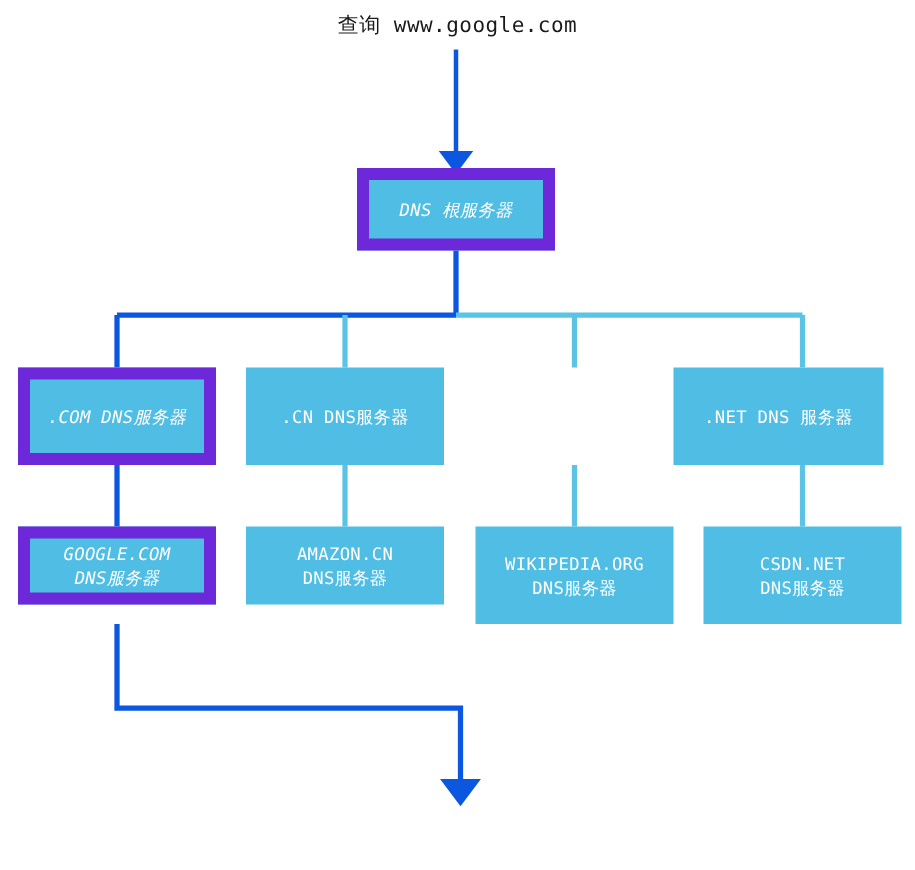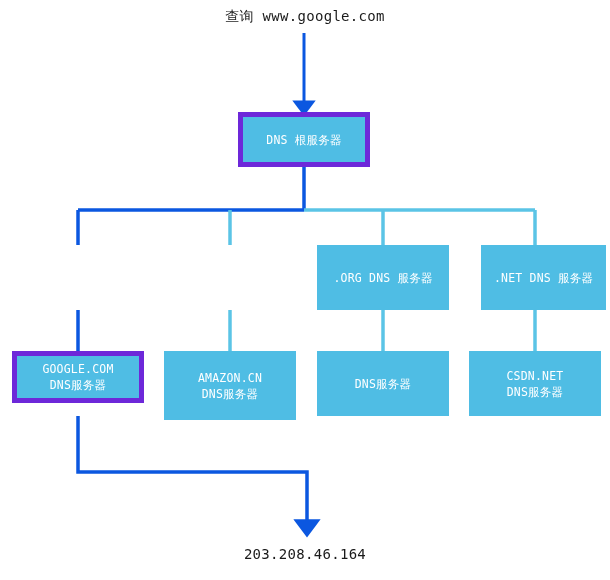--- a/index.html
+++ b/index.html
@@ -37,21 +37,22 @@
     align-items: center;
     justify-content: center;
     text-align: center;
     font-family: "DejaVu Sans Mono", "Liberation Mono", monospace;
     font-size: 11.5px;
     line-height: 16px;
     letter-spacing: 0.2px;
     z-index: 5;
   }
   .node.hl {
-    border: 5px solid #6d28d9;
+    border: 8px solid #6d28d9;
+    font-style: italic;
   }
   .node .l2 { display: block; }
   .caption {
     position: absolute;
     color: #1a1a1a;
     font-family: "DejaVu Sans Mono", "Liberation Mono", monospace;
     font-size: 14px;
     letter-spacing: 0.3px;
     white-space: nowrap;
     z-index: 6;
@@ -91,38 +92,41 @@
 
     <path d="M78,416 L78,472 L307,472 L307,527" stroke="#0B57E0" stroke-width="3.5" fill="none" marker-end="url(#arrow-blue)"></path>
   </svg>
 
   <div class="caption" id="query-label">查询 www.google.com</div>
 
   <div class="node hl" style="left:238px; top:112px; width:132px; height:55px;">
     <span>DNS 根服务器</span>
   </div>
 
-  <div class="node" style="left:317px; top:245px; width:132px; height:65px;">
-    <span>.ORG DNS 服务器</span>
+  <div class="node hl" style="left:12px; top:245px; width:132px; height:65px;">
+    <span>.COM DNS服务器</span>
   </div>
-  <div class="node" style="left:481px; top:245px; width:125px; height:65px;">
+  <div class="node" style="left:164px; top:245px; width:132px; height:65px;">
+    <span>.CN DNS服务器</span>
+  </div>
+  <div class="node" style="left:449px; top:245px; width:140px; height:65px;">
     <span>.NET DNS 服务器</span>
   </div>
 
   <div class="node hl" style="left:12px; top:351px; width:132px; height:52px;">
     <span class="l1">GOOGLE.COM</span>
     <span class="l2">DNS服务器</span>
   </div>
-  <div class="node" style="left:164px; top:351px; width:132px; height:69px;">
+  <div class="node" style="left:164px; top:351px; width:132px; height:52px;">
     <span class="l1">AMAZON.CN</span>
     <span class="l2">DNS服务器</span>
   </div>
   <div class="node" style="left:317px; top:351px; width:132px; height:65px;">
+    <span class="l1">WIKIPEDIA.ORG</span>
     <span class="l2">DNS服务器</span>
   </div>
   <div class="node" style="left:469px; top:351px; width:132px; height:65px;align-items:center;">
     <span class="l1">CSDN.NET</span>
     <span class="l2">DNS服务器</span>
   </div>
 
-  <div class="caption" id="result-label">203.208.46.164</div>
 
 </div>
 
 </body></html>

